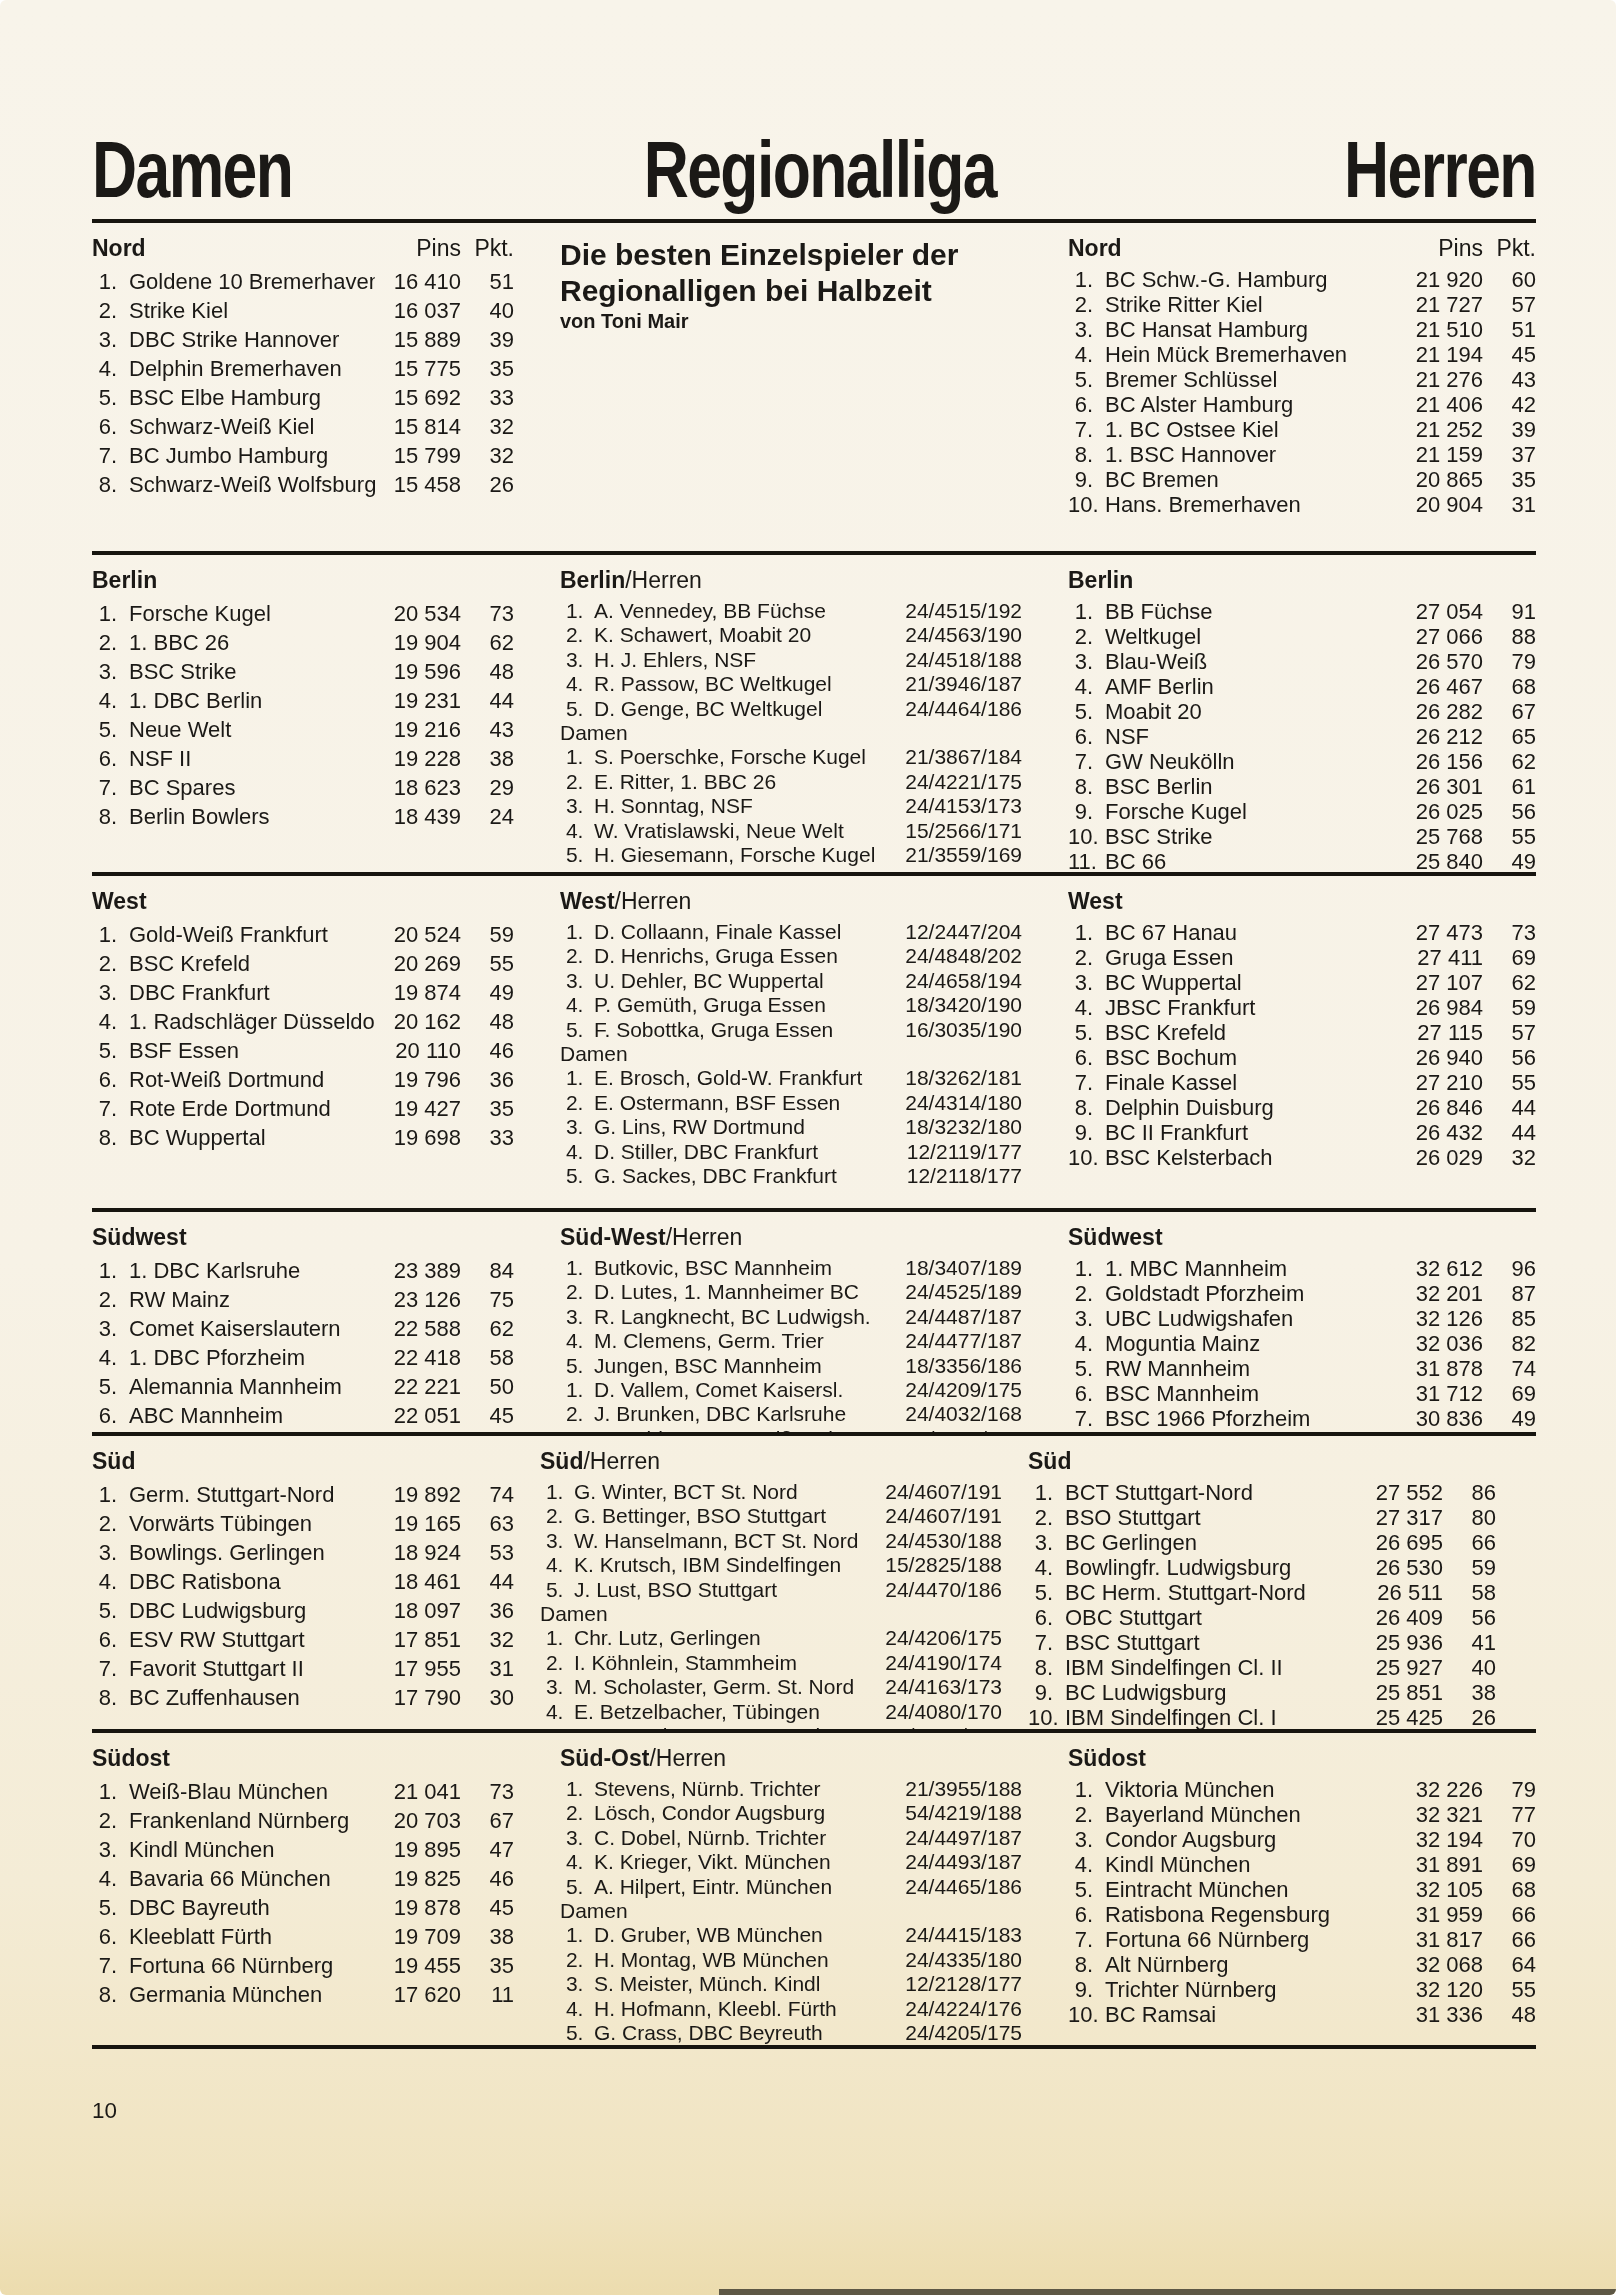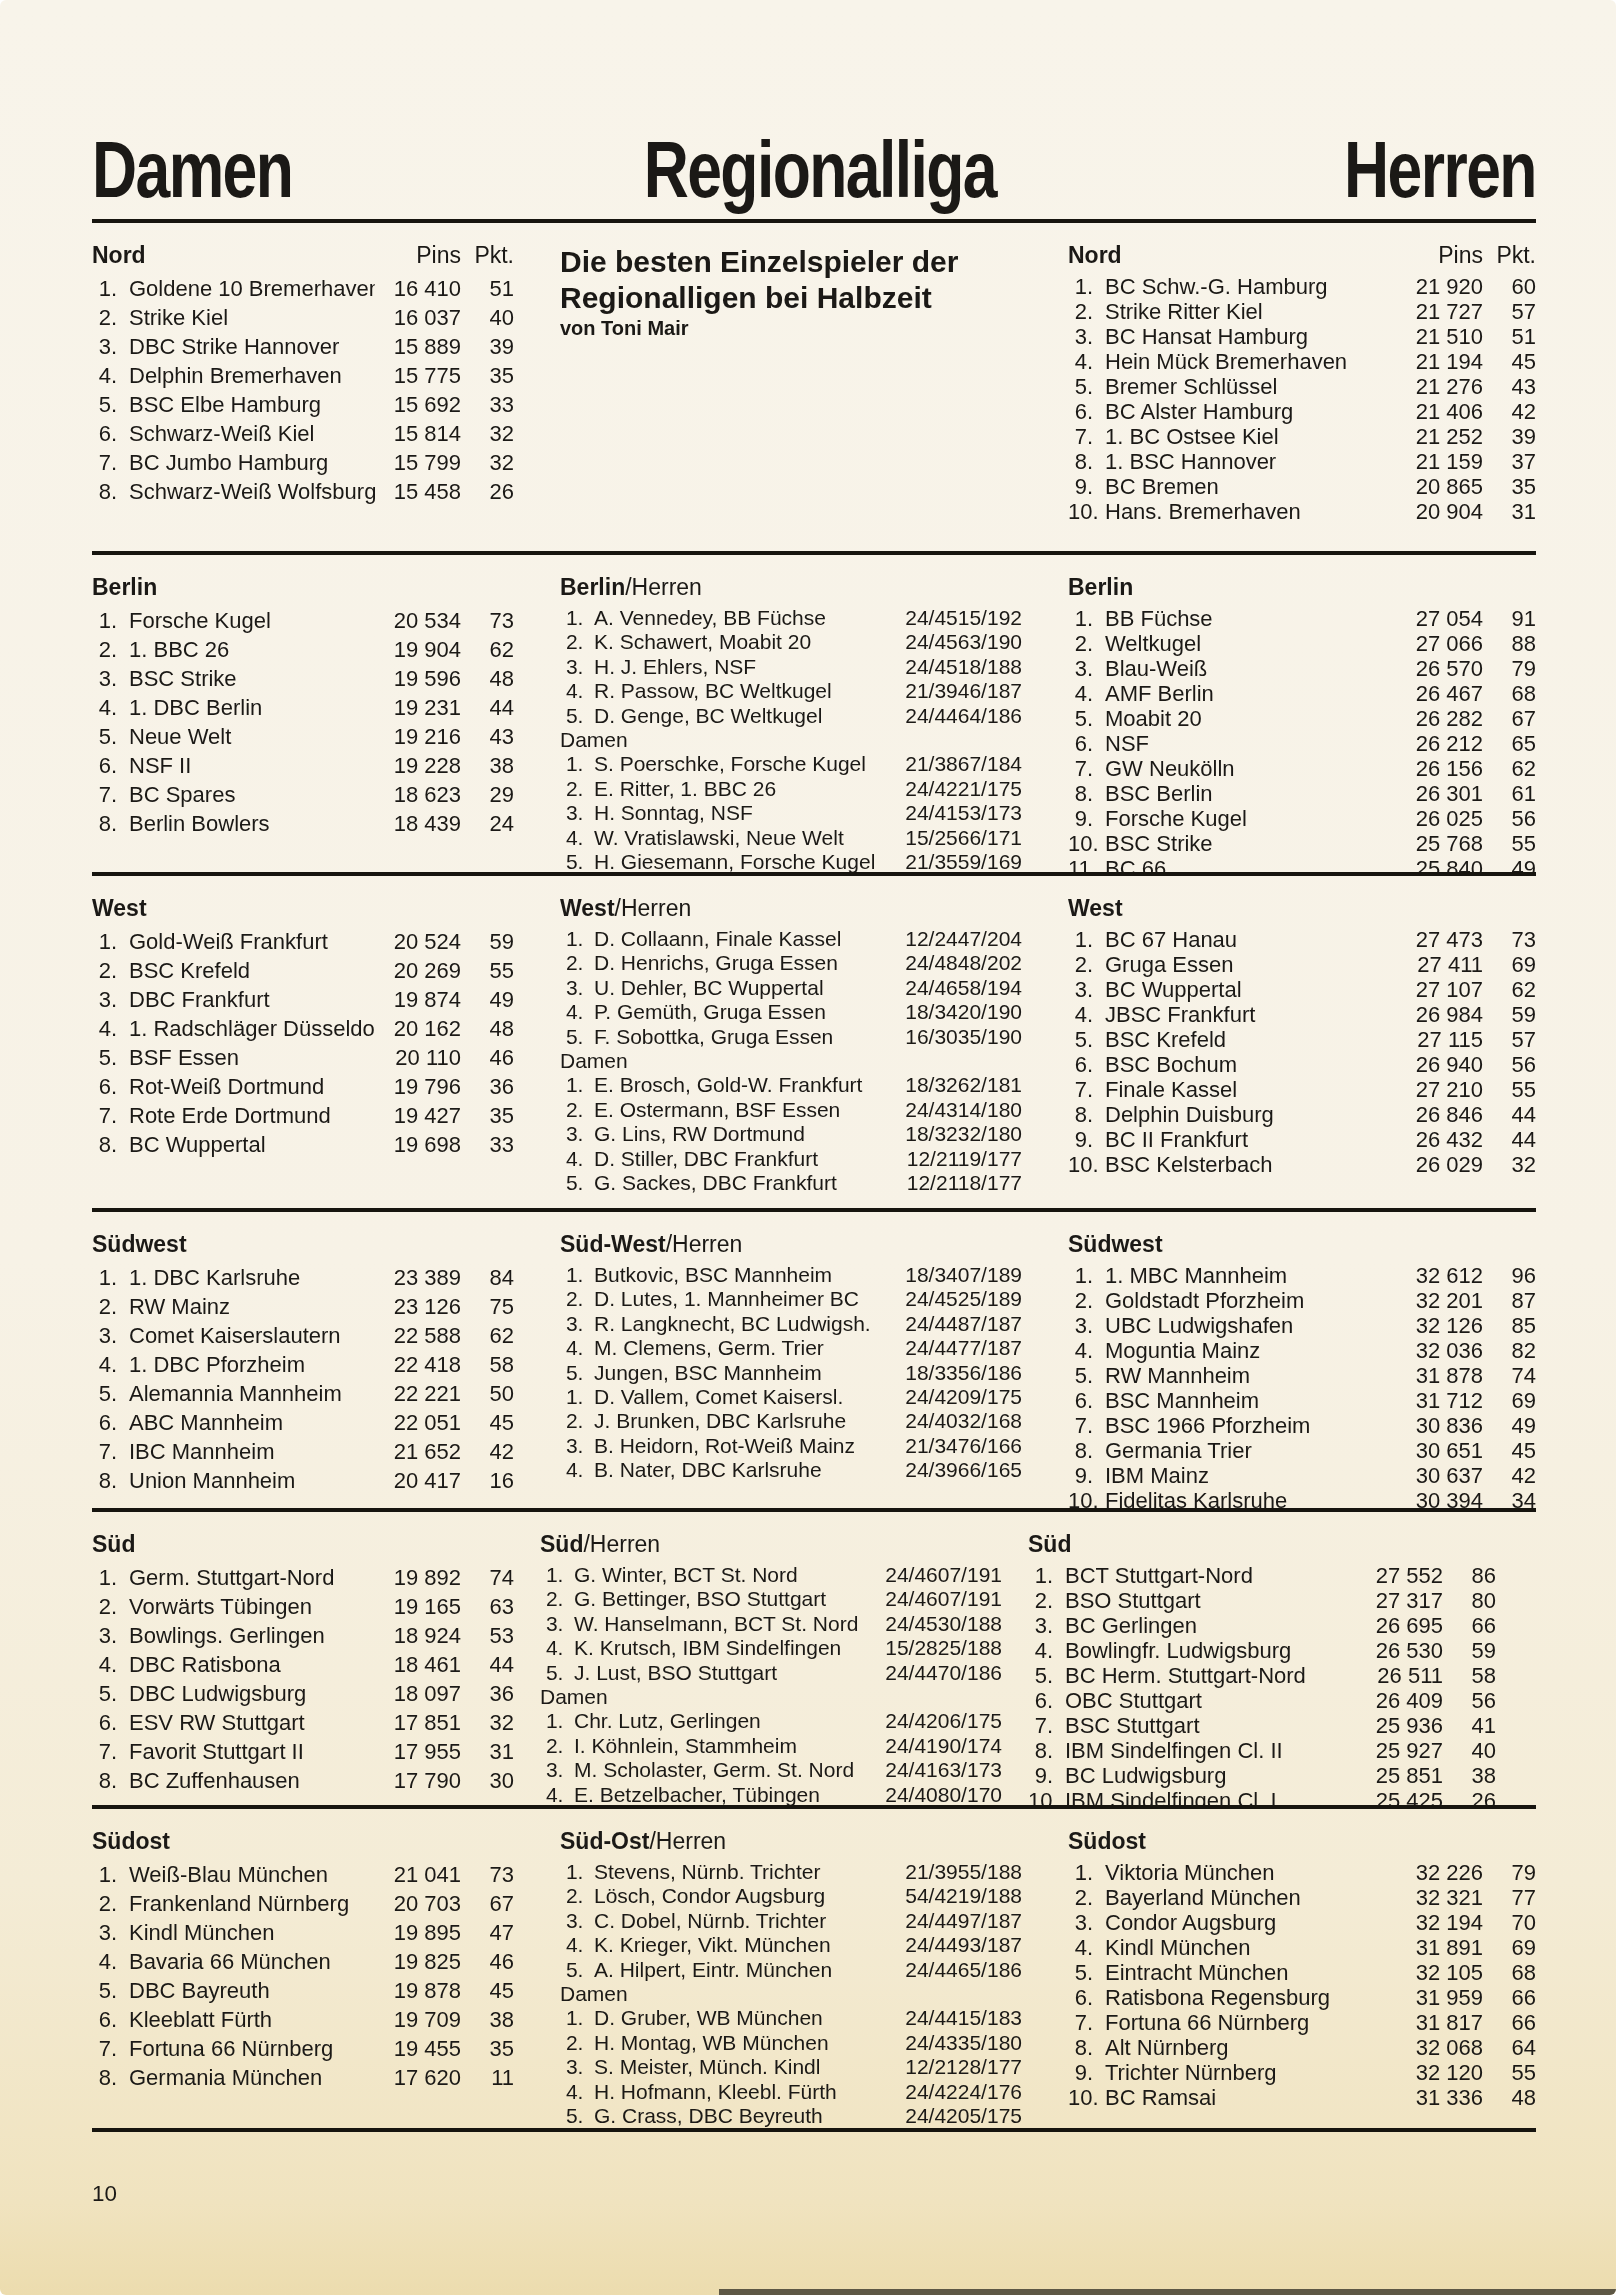--- a/index.html
+++ b/index.html
@@ -24,31 +24,31 @@
     font-size:80px;font-weight:700;letter-spacing:-2px;line-height:1;
     transform:scaleX(0.78);white-space:nowrap;
   }
   .mast-left{transform-origin:left bottom;}
   .mast-center{transform-origin:center bottom;}
   .mast-right{transform-origin:right bottom;}
   
   .section{
     border-top:4.6px solid #17150f;
     box-sizing:border-box;
-    padding-top:18px;
+    padding-top:11px;
     display:grid;
     grid-template-columns:422px 462px 468px;
     column-gap:46px;
     overflow:hidden;
   }
   .section:nth-of-type(1){height:302px;}
   .section:nth-of-type(2){height:332px;}
   .section:nth-of-type(3){height:321px;}
   .section:nth-of-type(4){height:336px;}
-  .section:nth-of-type(5){height:300px;}
+  .section:nth-of-type(5){height:224px;}
   .section:nth-of-type(6){height:297px;gap:26px;}
   .sec-head{
     display:flex;align-items:baseline;
     font-size:23px;line-height:29px;margin-bottom:4px;
     white-space:nowrap;
   }
   .sec-title{font-weight:700;flex:1;}
   .sec-title .light{font-weight:400;}
   .ph-pins{width:86px;text-align:right;font-weight:400;}
   .ph-pkt{width:53px;text-align:right;font-weight:400;}

